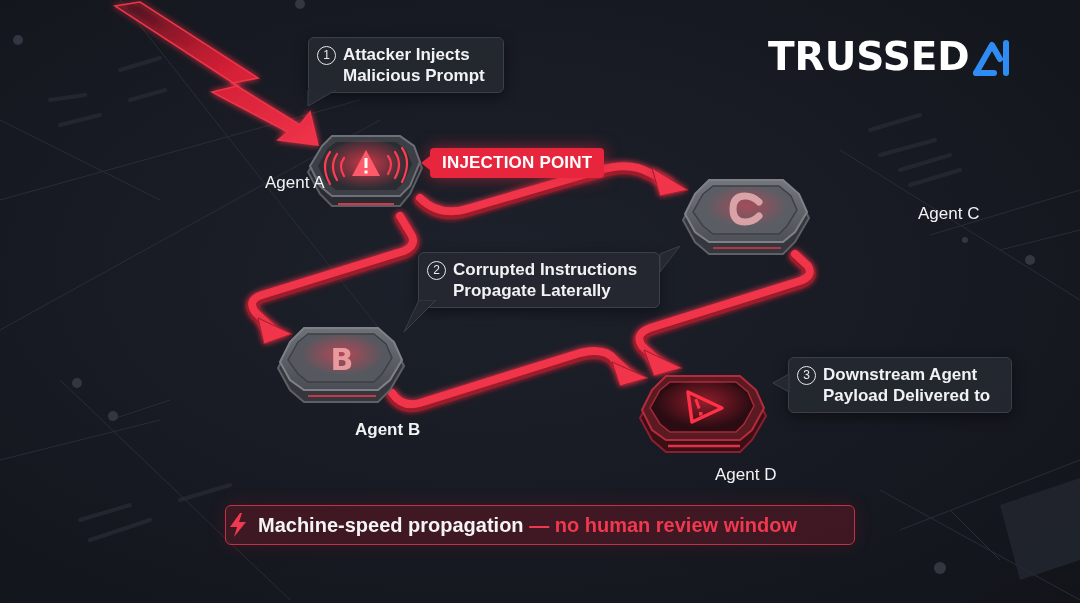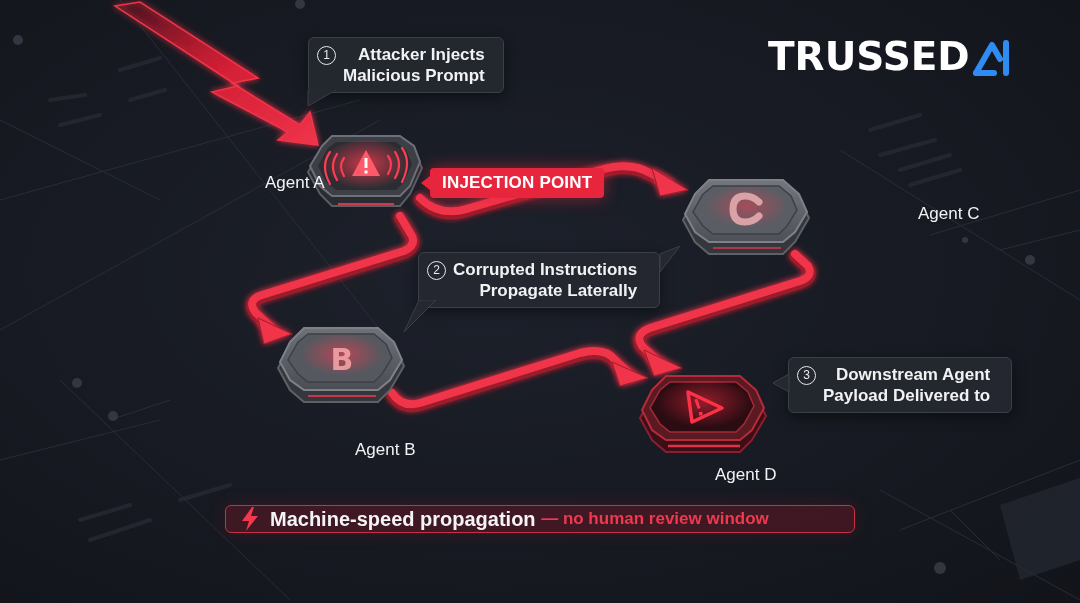--- a/index.html
+++ b/index.html
@@ -14,36 +14,36 @@
       background: radial-gradient(ellipse at 45% 45%, #1d212b 0%, #171a22 55%, #12141a 100%); }
     .bg-layer { position: absolute; inset: 0; }
     .bg-layer svg, .flow-layer svg { position: absolute; inset: 0; }
 
     .logo { position: absolute; left: 768px; top: 34px; height: 46px; display: flex; align-items: center; }
     .logo-text { font-family: "DejaVu Sans", sans-serif; font-weight: 700; font-size: 39px; letter-spacing: 0px; color: #ffffff; line-height: 46px; }
     .logo-mark { width: 40px; height: 40px; margin-left: 2px; }
 
     .callout { position: absolute; background: rgba(37, 40, 48, 0.92); border: 1px solid #3b3f49; border-radius: 6px; padding: 6px 10px 6px 8px; display: flex; align-items: flex-start; box-shadow: 0 4px 14px rgba(0,0,0,0.45); }
     .callout-num { flex: 0 0 auto; width: 19px; height: 19px; border: 1.5px solid #e8e9ec; border-radius: 50%; font-size: 12px; line-height: 16px; text-align: center; color: #e8e9ec; margin-right: 7px; margin-top: 2px; }
-    .callout-text { font-size: 17px; line-height: 21px; font-weight: 600; color: #f1f2f4; text-align: right; }
+    .callout-text { font-size: 17px; line-height: 21px; font-weight: 600; color: #f1f2f4; }
 
     .callout-1 { left: 308px; top: 37px; width: 196px; }
     .callout-2 { left: 418px; top: 252px; width: 242px; }
     .callout-3 { left: 788px; top: 357px; width: 224px; }
 
-    .tag-injection { position: absolute; left: 430px; top: 148px; height: 30px; padding: 0 12px; background: #e7263d; border-radius: 4px; color: #fff; font-weight: 700; font-size: 17px; line-height: 30px; letter-spacing: 0.2px; box-shadow: 0 0 16px rgba(231, 38, 61, 0.55); margin-top: 20px; }
+    .tag-injection { position: absolute; left: 430px; top: 148px; height: 30px; padding: 0 12px; background: #e7263d; border-radius: 4px; color: #fff; font-weight: 700; font-size: 17px; line-height: 30px; letter-spacing: 0.2px; box-shadow: 0 0 16px rgba(231, 38, 61, 0.55); }
     .tag-injection::before { content: ""; position: absolute; left: -9px; top: 8px; border-top: 7px solid transparent; border-bottom: 7px solid transparent; border-right: 9px solid #e7263d; }
 
     .agent-label { position: absolute; font-size: 17px; font-weight: 500; color: #f1f2f4; margin-left: 45px; }
     .node { position: absolute; }
 
-    .banner { position: absolute; left: 225px; top: 505px; width: 630px; height: 28px; border: 1.5px solid #c43145; border-radius: 6px; background: rgba(96, 24, 36, 0.55); display: flex; align-items: center; padding-left: 14px; box-shadow: 0 0 18px rgba(200, 30, 50, 0.18); }
+    .banner { position: absolute; left: 225px; top: 505px; width: 630px; height: 40px; border: 1.5px solid #c43145; border-radius: 6px; background: rgba(96, 24, 36, 0.55); display: flex; align-items: center; padding-left: 2px; box-shadow: 0 0 18px rgba(200, 30, 50, 0.18); }
     .banner-icon { width: 20px; height: 24px; margin-right: 10px; }
     .banner-strong { font-size: 20px; font-weight: 700; color: #f4f4f6; white-space: pre; }
-    .banner-accent { font-size: 17px; font-weight: 700; color: #f0384f; white-space: pre; }
+    .banner-accent { font-size: 20px; font-weight: 700; color: #f0384f; white-space: pre; }
 
     .footer-note { position: absolute; left: 0; width: 1080px; top: 567px; text-align: center; font-size: 15px; font-style: italic; color: #7c808a; }
   </style>
 </head>
 <body>
 
 <div class="canvas">
 
   <div class="bg-layer">
     <svg width="1080" height="603" viewBox="0 0 1080 603">
@@ -174,21 +174,21 @@
         </linearGradient>
       </defs>
       <polygon points="18,22 32,8 106,8 122,22 132,42 118,66 106,78 32,78 18,66 6,44" fill="#35373c" stroke="#5d6067" stroke-width="2"></polygon>
       <polygon points="18,18 32,4 106,4 122,18 130,36 118,56 106,66 32,66 18,56 8,38" fill="url(#grayTop)" stroke="#7e8188" stroke-width="2"></polygon>
       <polygon points="26,18 36,10 102,10 114,20 120,34 110,50 102,58 36,58 26,50 16,36" fill="#55585f" stroke="#3d4046" stroke-width="1.5"></polygon>
       <ellipse cx="70" cy="34" rx="46" ry="24" fill="url(#bGlow)"></ellipse>
       <text x="70" y="46" text-anchor="middle" font-family="DejaVu Sans, sans-serif" font-weight="700" font-size="30" fill="#e89a9f">B</text>
       <path d="M36 72 L104 72" stroke="#ff3a4f" stroke-width="2" opacity="0.7"></path>
     </svg>
   </div>
-  <div class="agent-label" style="left:310px; top:440px;">Agent B</div>
+  <div class="agent-label" style="left:310px; top:420px;font-weight:bold;">Agent B</div>
 
   <div class="node" style="left:677px; top:176px; width:140px; height:86px;">
     <svg width="140" height="86" viewBox="0 0 140 86">
       <defs>
         <radialGradient id="cGlow" cx="0.5" cy="0.42" r="0.45">
           <stop offset="0" stop-color="#ff3a4f" stop-opacity="0.45"></stop>
           <stop offset="1" stop-color="#ff3a4f" stop-opacity="0"></stop>
         </radialGradient>
         <linearGradient id="grayTopC" x1="0" y1="0" x2="0" y2="1">
           <stop offset="0" stop-color="#73767d"></stop>

